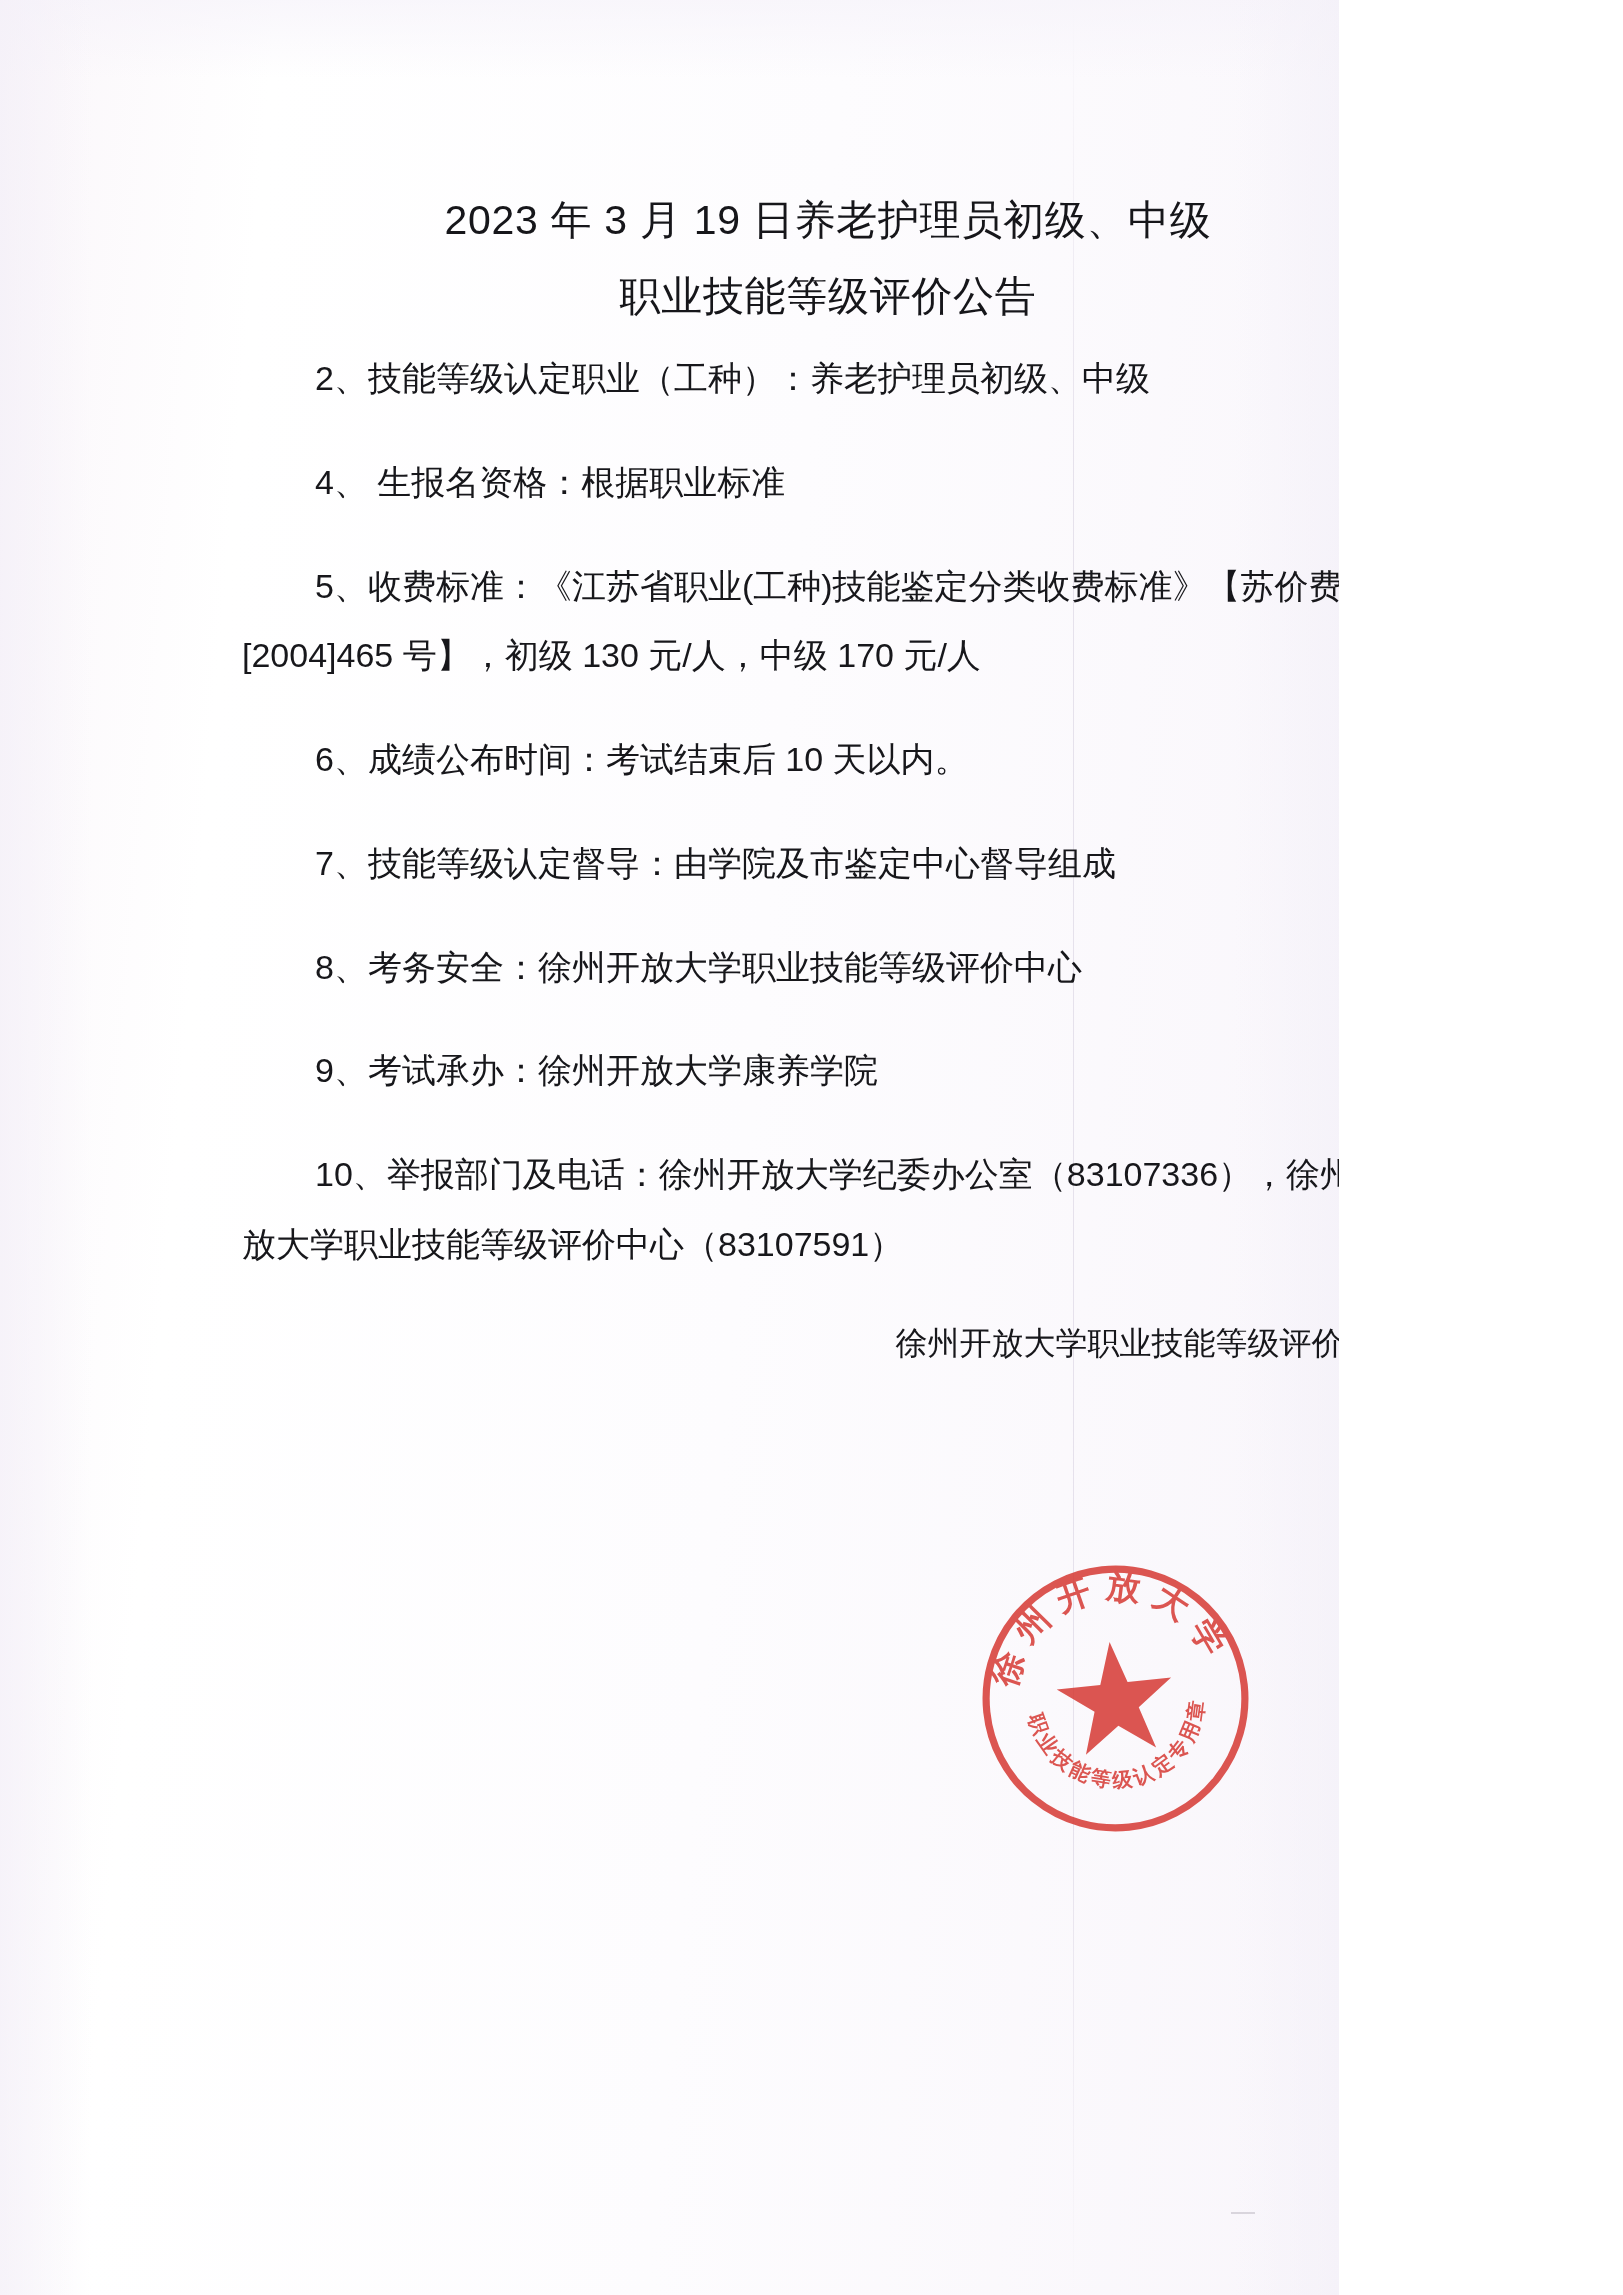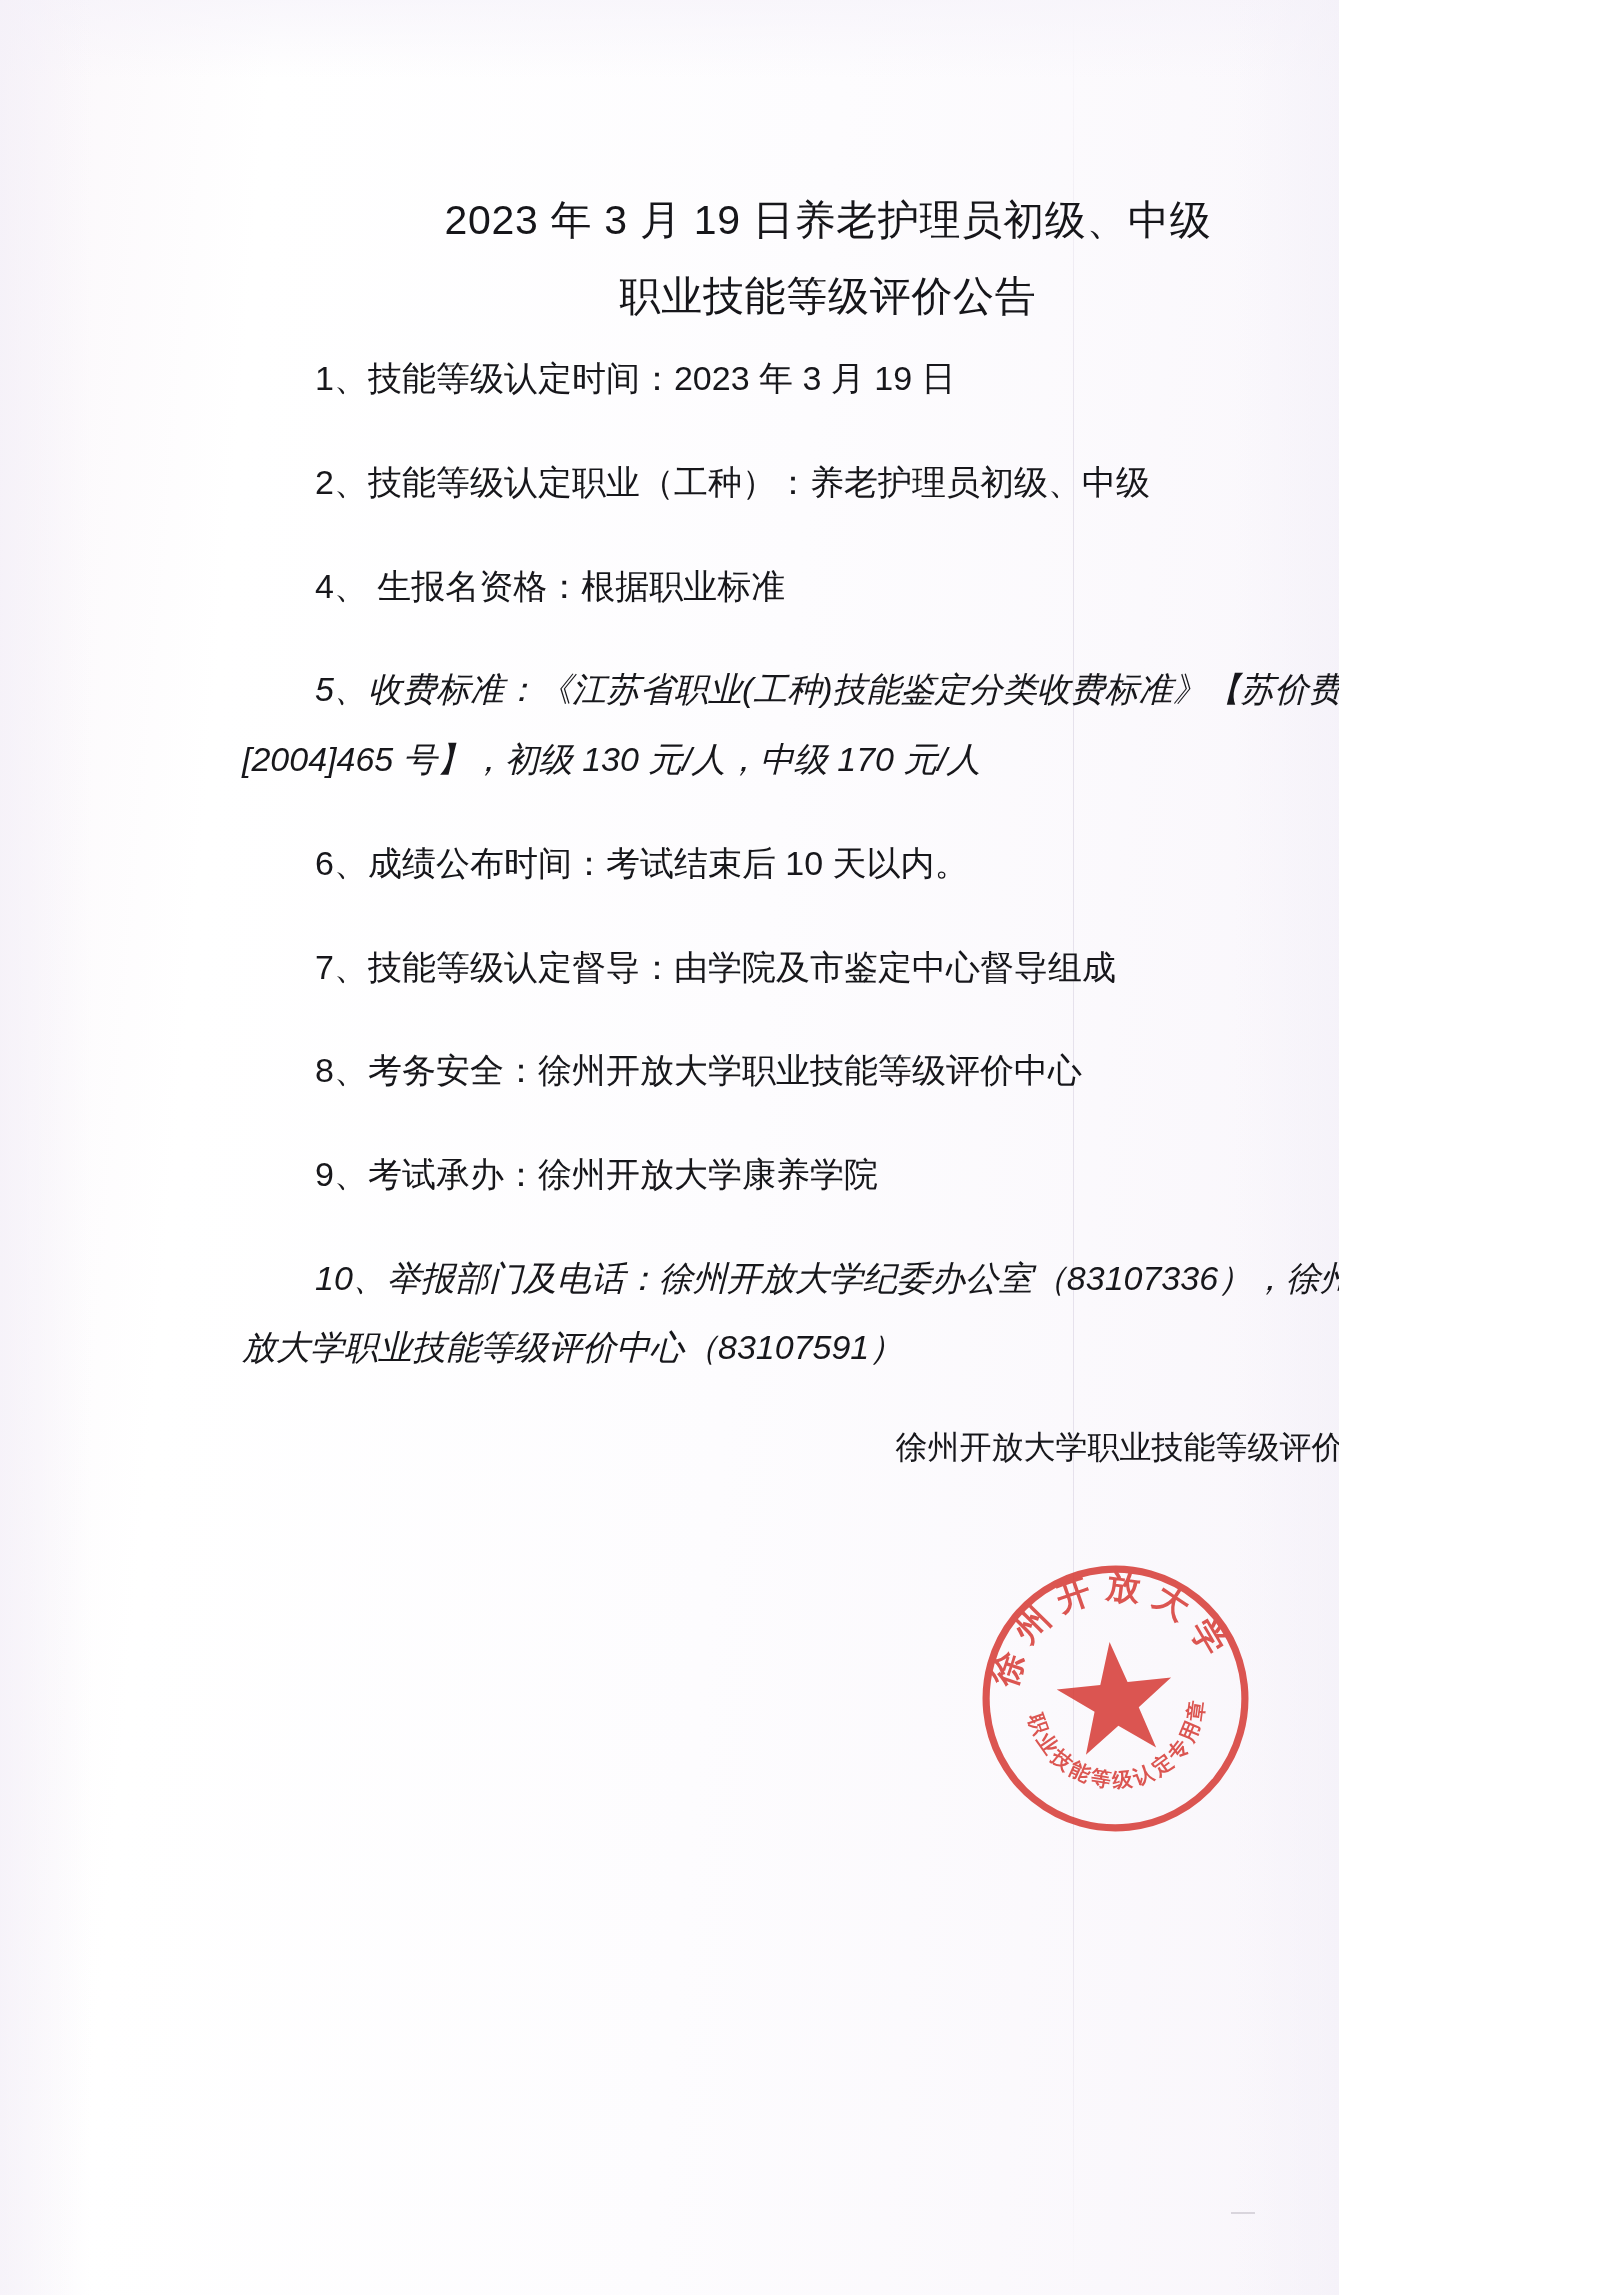--- a/index.html
+++ b/index.html
@@ -78,21 +78,20 @@
   .item {
     font-size: 34px;
     line-height: 2.05;
     color: #17171b;
     margin-top: 17px;
     padding-left: 73px;
   }
   .item.hanging {
     padding-left: 0;
     text-indent: 73px;
-    font-style: italic;
   }
 
   .signature {
     margin-top: 31px;
     text-align: right;
     font-size: 32px;
     line-height: 1.9;
     color: #17171b;
     padding-right: 6.5px;
   }
@@ -130,21 +129,20 @@
   <div class="edge-mark" style="left:1566px; top:1165px; width:3.9px; height:30px;"></div>
 
   <div class="content">
 
     <div class="doc-title">
       <span>2023 年 3 月 19 日养老护理员初级、中级</span>
       <span class="line2">职业技能等级评价公告</span>
     </div>
 
 
-    <p class="item">1、技能等级认定时间：2023 年 3 月 19 日</p>
     <p class="item">2、技能等级认定职业（工种）：养老护理员初级、中级</p>
     <p class="item">4、 生报名资格：根据职业标准</p>
     <p class="item hanging">5、收费标准：《江苏省职业(工种)技能鉴定分类收费标准》【苏价费[2004]465 号】，初级 130 元/人，中级 170 元/人</p>
     <p class="item">6、成绩公布时间：考试结束后 10 天以内。</p>
     <p class="item">7、技能等级认定督导：由学院及市鉴定中心督导组成</p>
     <p class="item">8、考务安全：徐州开放大学职业技能等级评价中心</p>
     <p class="item">9、考试承办：徐州开放大学康养学院</p>
     <p class="item hanging">10、举报部门及电话：徐州开放大学纪委办公室（83107336），徐州开放大学职业技能等级评价中心（83107591）</p>
 
     <div class="signature">

